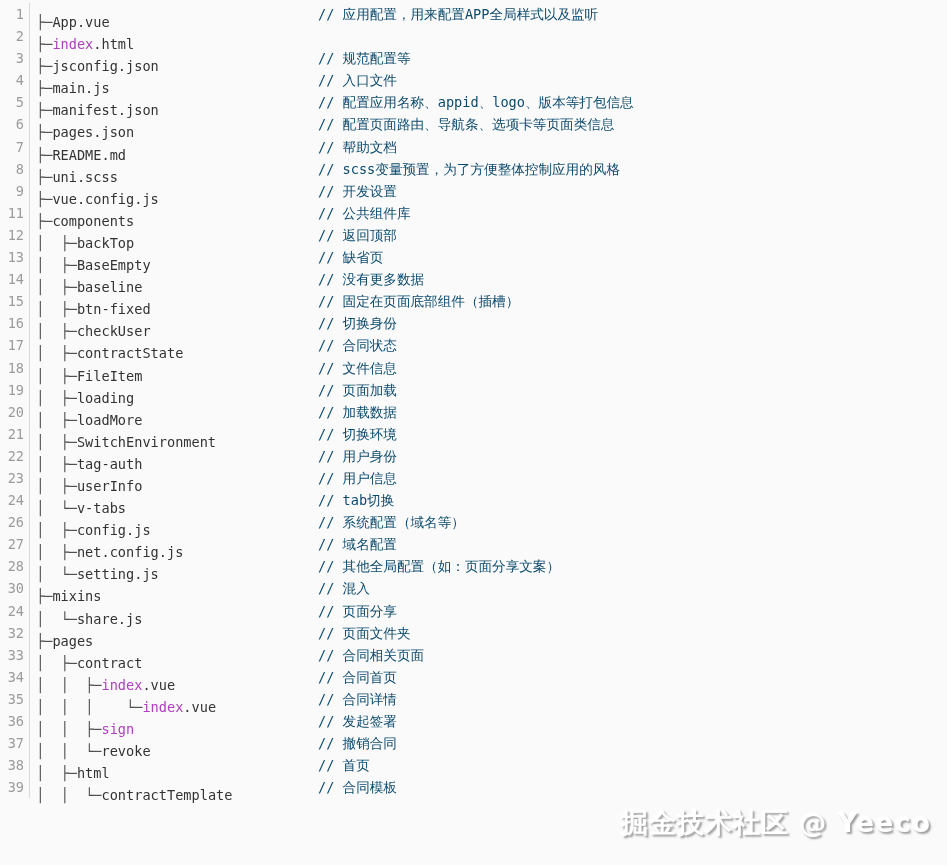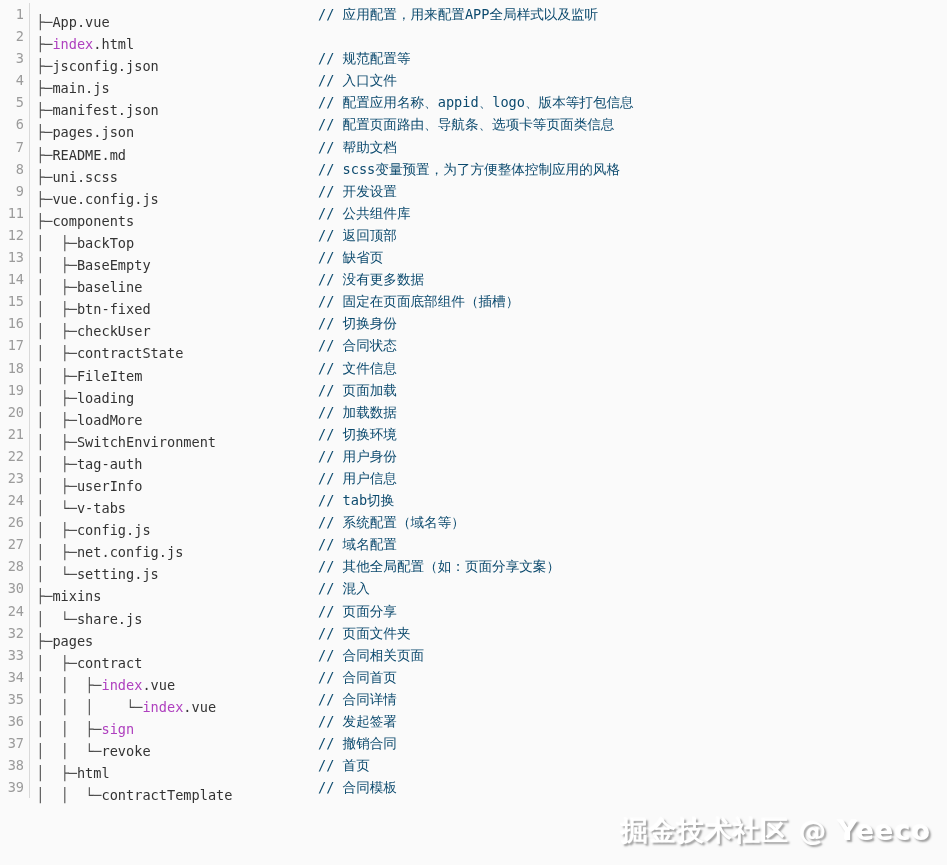--- a/index.html
+++ b/index.html
@@ -57,21 +57,21 @@
   .comment {
     position: absolute;
     left: 318px;
     top: 0;
     white-space: pre;
     color: #0c4a6e;
   }
   .watermark {
     position: absolute;
     right: 16px;
-    bottom: 16px;
+    bottom: 24px;
     font-family: "DejaVu Sans", "Liberation Sans", sans-serif;
     font-size: 27px;
     font-weight: bold;
     letter-spacing: 1px;
     color: #ffffff;
     text-shadow: 2px 2px 2px rgba(110,110,110,0.65), -1px -1px 1px rgba(255,255,255,0.9);
   }
 </style>
 </head>
 <body>

